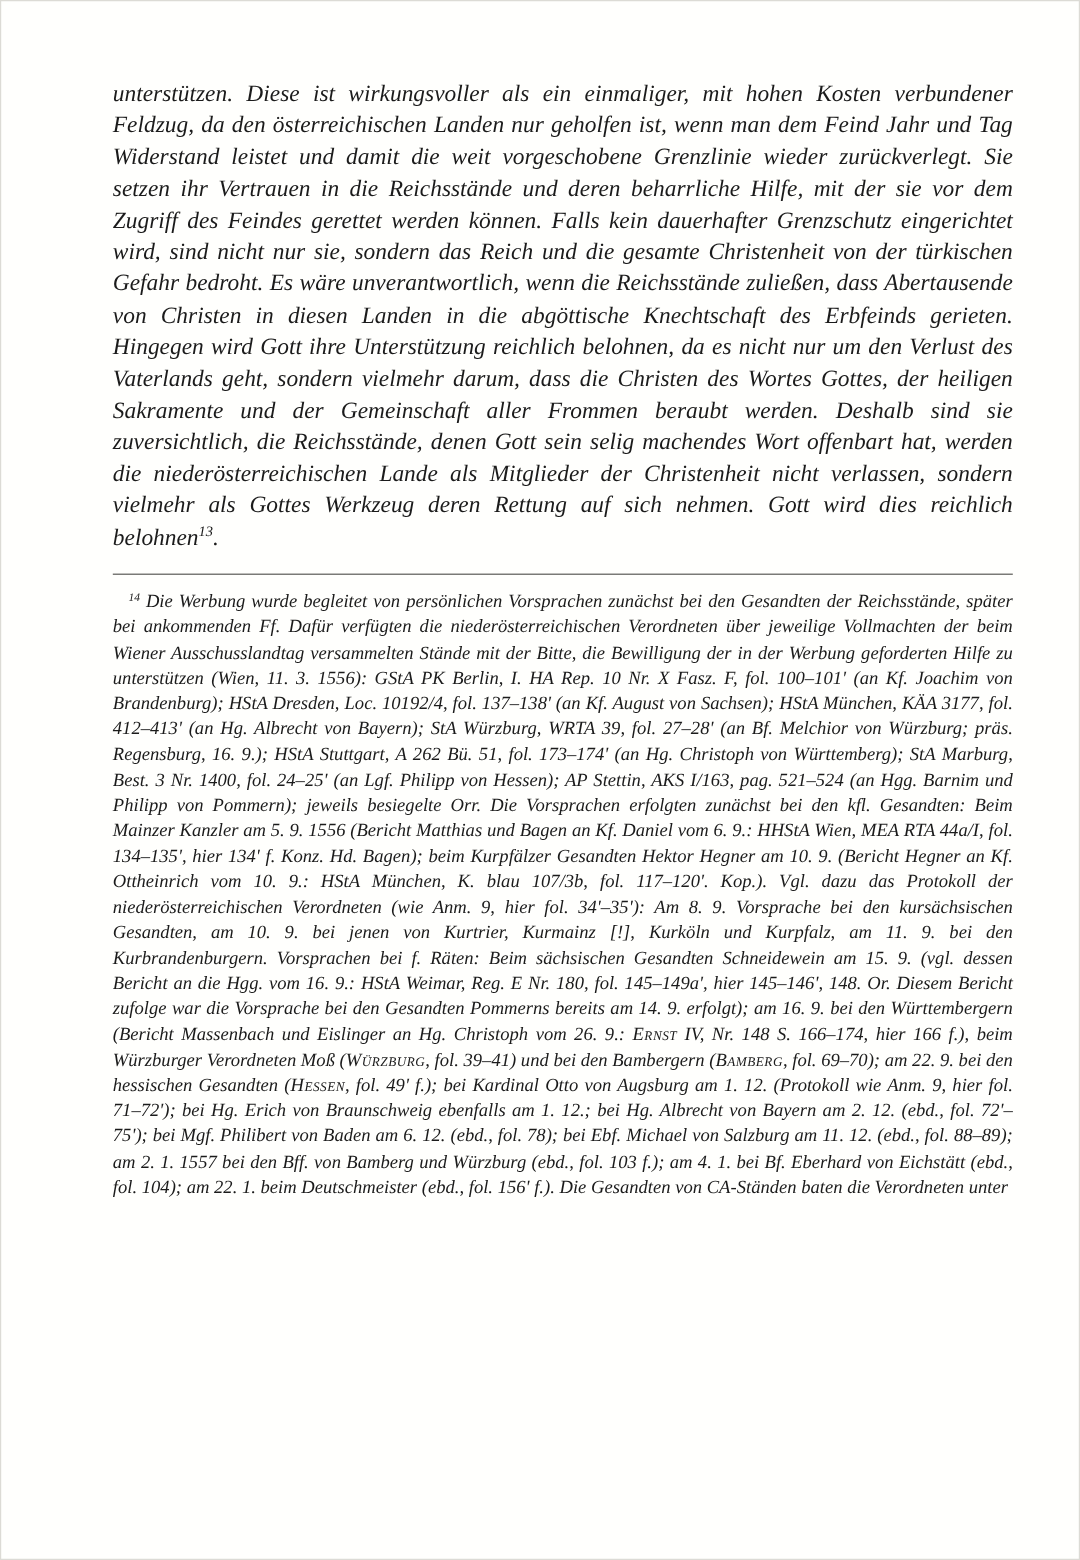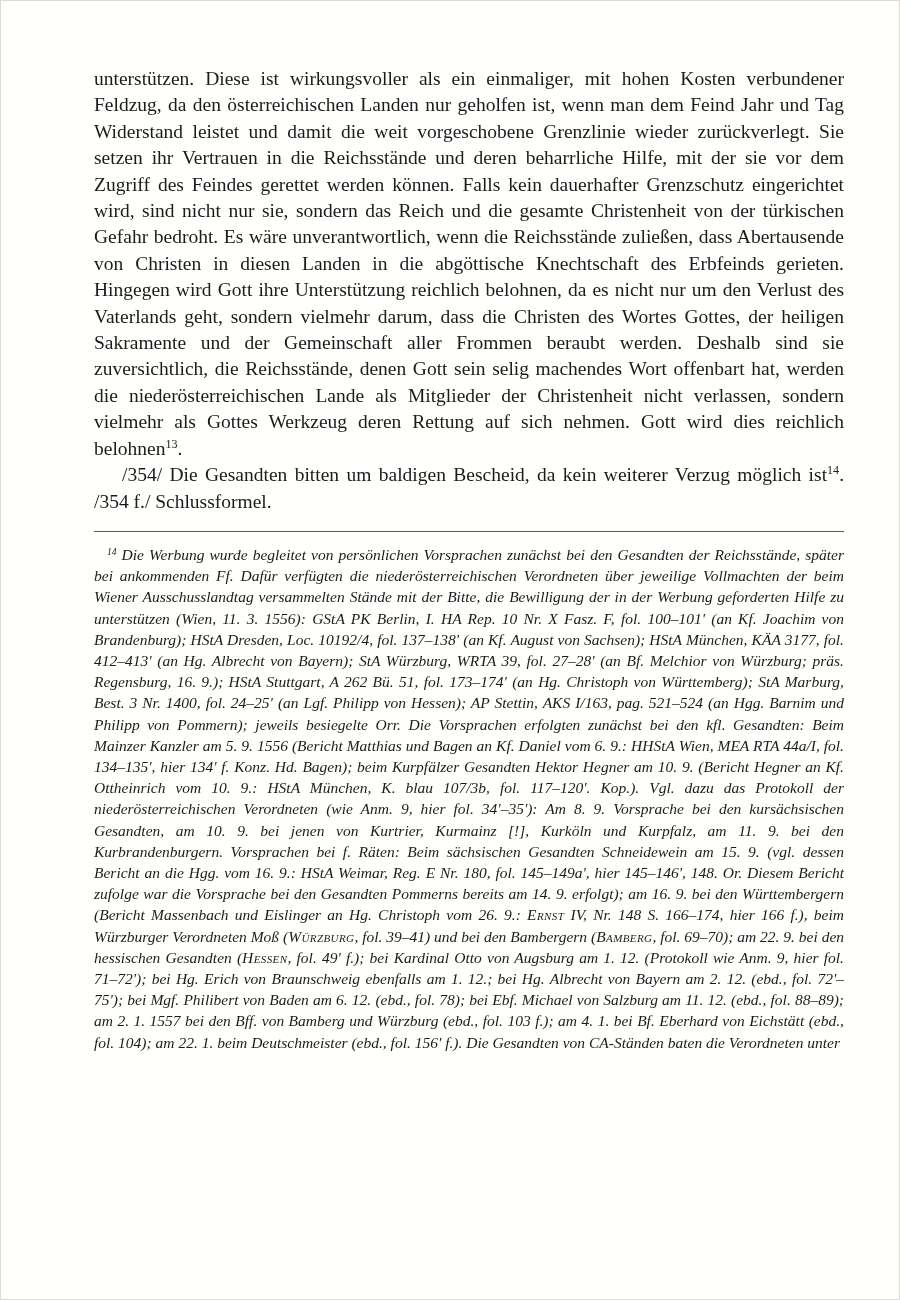--- a/index.html
+++ b/index.html
@@ -40,20 +40,21 @@
   .head-nr { margin-right: 14px; }
   .page-number {
     position: absolute;
     right: 0;
     top: -2px;
     font-size: 21px;
     color: #222;
   }
   
   .body-text {
+    font-style: italic;
     font-size: 19.5px;
     line-height: 26.4px;
     text-align: justify;
   }
   .body-text p { margin: 0; }
   .para.indent { text-indent: 28px; }
   
   .footnote-sep {
     border: none;
     border-top: 1px solid #5a5a56;
@@ -86,21 +87,20 @@
   }
 </style>
 </head>
 <body>
 
 <div class="page">
 
 
   <main class="body-text">
     <p class="para"><span>unterstützen. Diese ist wirkungsvoller als ein einmaliger, mit hohen Kosten verbundener Feldzug, da den österreichischen Landen nur geholfen ist, wenn man dem Feind Jahr und Tag Widerstand leistet und damit die weit vorgeschobene Grenzlinie wieder zurückverlegt. Sie setzen ihr Vertrauen in die Reichsstände und deren beharrliche Hilfe, mit der sie vor dem Zugriff des Feindes gerettet werden können. Falls kein dauerhafter Grenzschutz eingerichtet wird, sind nicht nur sie, sondern das Reich und die gesamte Christenheit von der türkischen Gefahr bedroht. Es wäre unverantwortlich, wenn die Reichsstände zuließen, dass Abertausende von Christen in diesen Landen in die abgöttische Knechtschaft des Erbfeinds gerieten. Hingegen wird Gott ihre Unterstützung reichlich belohnen, da es nicht nur um den Verlust des Vaterlands geht, sondern vielmehr darum, dass die Christen des Wortes Gottes, der heiligen Sakramente und der Gemeinschaft aller Frommen beraubt werden. Deshalb sind sie zuversichtlich, die Reichsstände, denen Gott sein selig machendes Wort offenbart hat, werden die niederösterreichischen Lande als Mitglieder der Christenheit nicht verlassen, sondern vielmehr als Gottes Werkzeug deren Rettung auf sich nehmen. Gott wird dies reichlich belohnen</span><sup>13</sup><span>.</span></p>
-    <p class="para indent"><span>/354/ Die Gesandten bitten um baldigen Bescheid, da kein weiterer Verzug möglich ist</span><sup>14</sup><span>. /354 f./ Schlussformel.</span></p>
   </main>
 
   <div class="footnote-sep"></div>
 
   <section class="footnotes">
     <p><sup>14</sup><span> Die Werbung wurde begleitet von persönlichen Vorsprachen zunächst bei den Gesandten der Reichsstände, später bei ankommenden Ff. Dafür verfügten die niederösterreichischen Verordneten über jeweilige Vollmachten der beim Wiener Ausschusslandtag versammelten Stände mit der Bitte, die Bewilligung der in der Werbung geforderten Hilfe zu unterstützen (Wien, 11. 3. 1556): GStA PK Berlin, I. HA Rep. 10 Nr. X Fasz. F, fol. 100–101' (an Kf. Joachim von Brandenburg); HStA Dresden, Loc. 10192/4, fol. 137–138' (an Kf. August von Sachsen); HStA München, KÄA 3177, fol. 412–413' (an Hg. Albrecht von Bayern); StA Würzburg, WRTA 39, fol. 27–28' (an Bf. Melchior von Würzburg; präs. Regensburg, 16. 9.); HStA Stuttgart, A 262 Bü. 51, fol. 173–174' (an Hg. Christoph von Württemberg); StA Marburg, Best. 3 Nr. 1400, fol. 24–25' (an Lgf. Philipp von Hessen); AP Stettin, AKS I/163, pag. 521–524 (an Hgg. Barnim und Philipp von Pommern); jeweils besiegelte Orr. Die Vorsprachen erfolgten zunächst bei den kfl. Gesandten: Beim Mainzer Kanzler am 5. 9. 1556 (Bericht Matthias und Bagen an Kf. Daniel vom 6. 9.: HHStA Wien, MEA RTA 44a/I, fol. 134–135', hier 134' f. Konz. Hd. Bagen); beim Kurpfälzer Gesandten Hektor Hegner am 10. 9. (Bericht Hegner an Kf. Ottheinrich vom 10. 9.: HStA München, K. blau 107/3b, fol. 117–120'. Kop.). Vgl. dazu das Protokoll der niederösterreichischen Verordneten (wie Anm. 9, hier fol. 34'–35'): Am 8. 9. Vorsprache bei den kursächsischen Gesandten, am 10. 9. bei jenen von Kurtrier, Kurmainz [!], Kurköln und Kurpfalz, am 11. 9. bei den Kurbrandenburgern. Vorsprachen bei f. Räten: Beim sächsischen Gesandten Schneidewein am 15. 9. (vgl. dessen Bericht an die Hgg. vom 16. 9.: HStA Weimar, Reg. E Nr. 180, fol. 145–149a', hier 145–146', 148. Or. Diesem Bericht zufolge war die Vorsprache bei den Gesandten Pommerns bereits am 14. 9. erfolgt); am 16. 9. bei den Württembergern (Bericht Massenbach und Eislinger an Hg. Christoph vom 26. 9.: </span><span class="smallcaps">Ernst</span><span> IV, Nr. 148 S. 166–174, hier 166 f.), beim Würzburger Verordneten Moß (</span><span class="smallcaps">Würzburg</span><span>, fol. 39–41) und bei den Bambergern (</span><span class="smallcaps">Bamberg</span><span>, fol. 69–70); am 22. 9. bei den hessischen Gesandten (</span><span class="smallcaps">Hessen</span><span>, fol. 49' f.); bei Kardinal Otto von Augsburg am 1. 12. (Protokoll wie Anm. 9, hier fol. 71–72'); bei Hg. Erich von Braunschweig ebenfalls am 1. 12.; bei Hg. Albrecht von Bayern am 2. 12. (ebd., fol. 72'–75'); bei Mgf. Philibert von Baden am 6. 12. (ebd., fol. 78); bei Ebf. Michael von Salzburg am 11. 12. (ebd., fol. 88–89); am 2. 1. 1557 bei den Bff. von Bamberg und Würzburg (ebd., fol. 103 f.); am 4. 1. bei Bf. Eberhard von Eichstätt (ebd., fol. 104); am 22. 1. beim Deutschmeister (ebd., fol. 156' f.). Die Gesandten von CA-Ständen baten die Verordneten unter</span></p>
   </section>
 
 </div>
 

